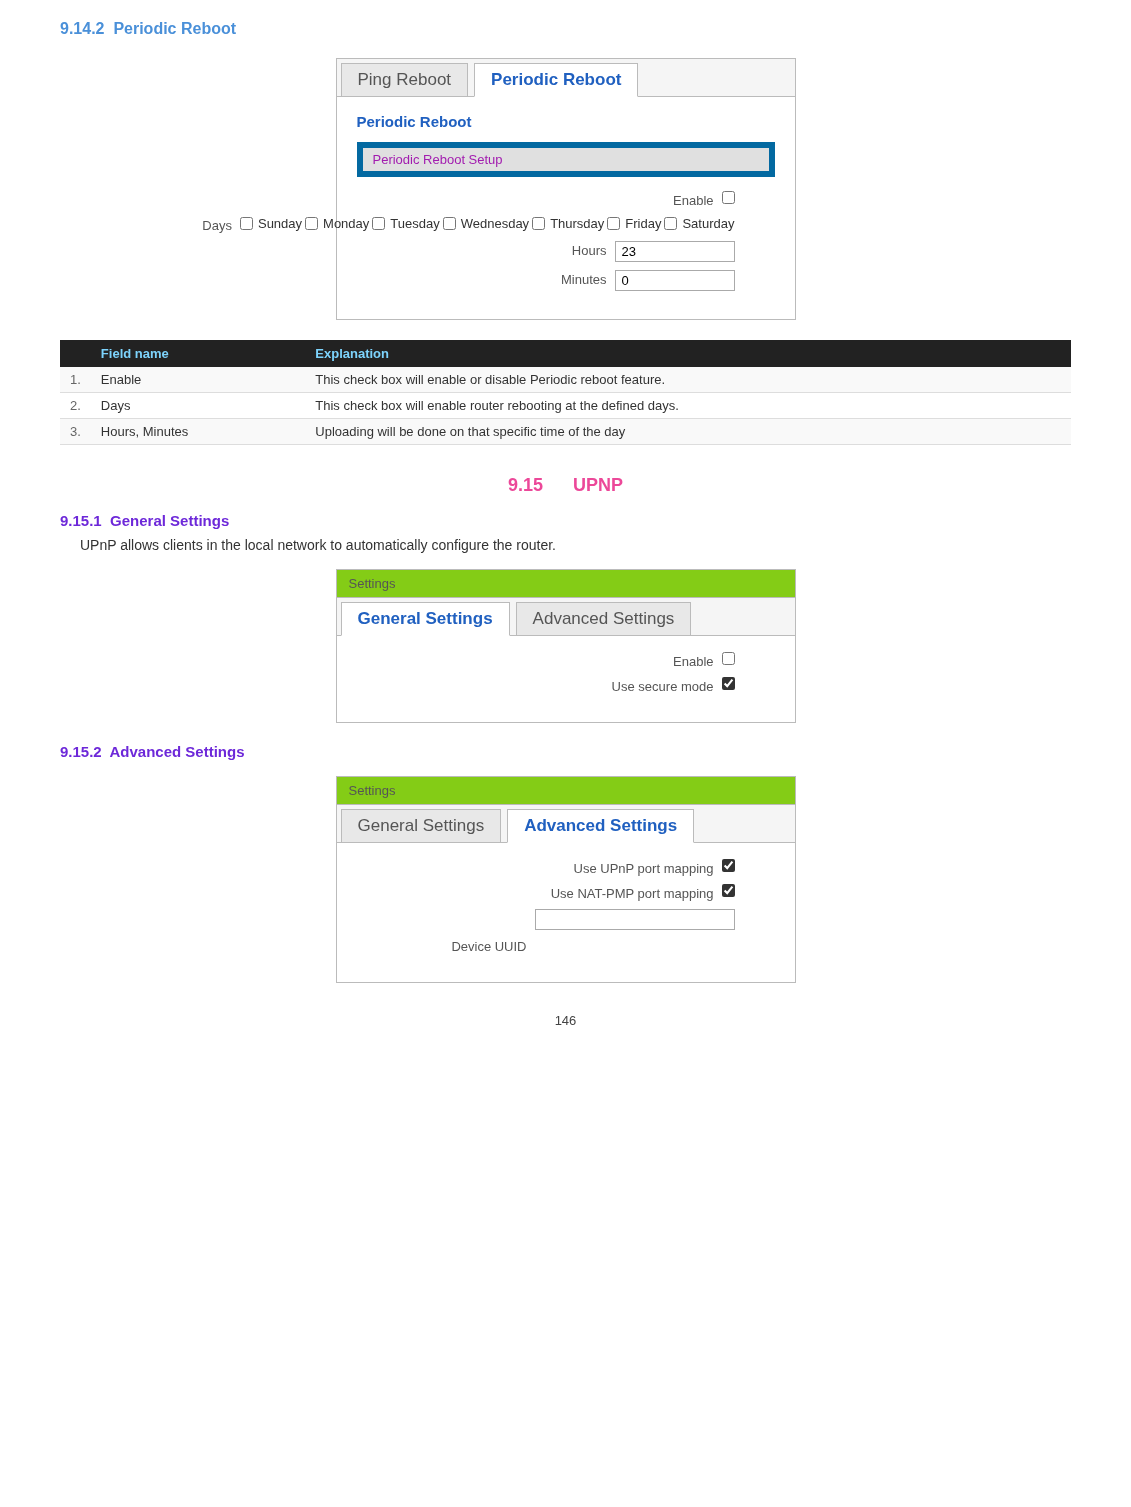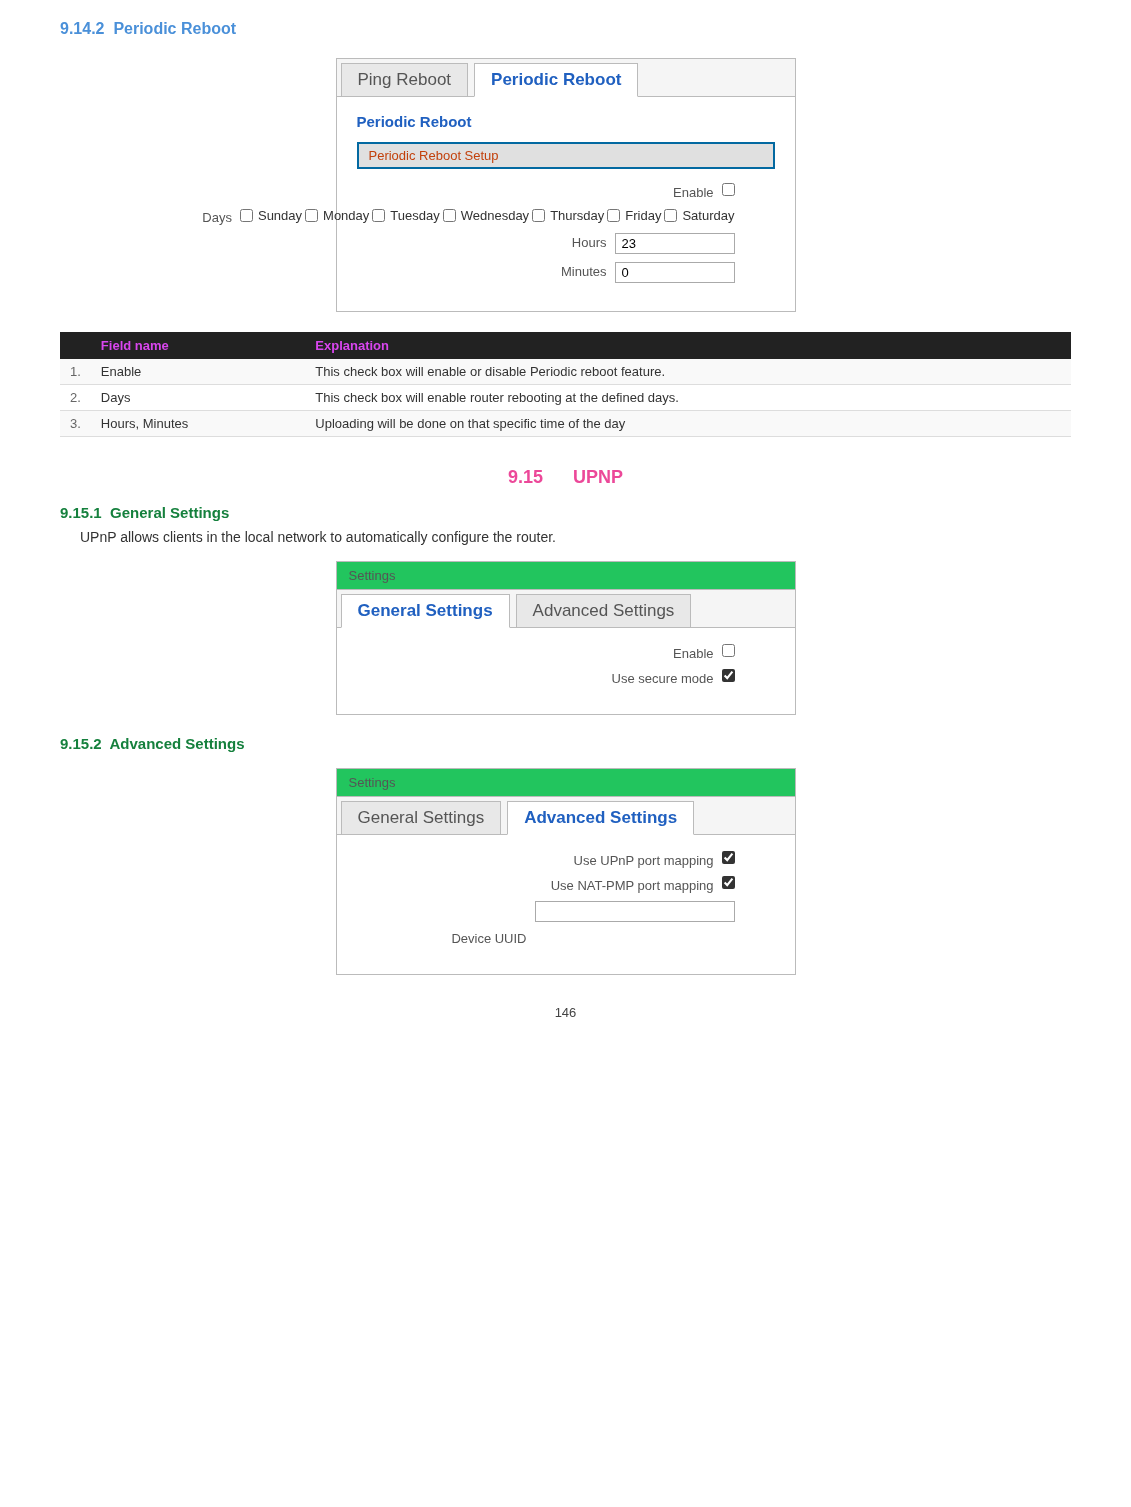--- a/index.html
+++ b/index.html
@@ -16,21 +16,21 @@
     
     .section-heading-main {
       font-size: 16px;
       font-weight: bold;
       color: #4a90d9;
       margin-bottom: 20px;
     }
     .section-heading-sub {
       font-size: 15px;
       font-weight: bold;
-      color: #15803d;
+      color: #6d28d9;
       margin-bottom: 8px;
     }
     .chapter-heading {
       text-align: center;
       font-size: 18px;
       font-weight: bold;
       margin: 30px 0 16px 0;
       color: #ec4899;
     }
 
@@ -40,21 +40,21 @@
       justify-content: center;
       margin: 16px 0 20px 0;
     }
     .panel {
       border: 1px solid #bbb;
       background: #fff;
       width: 460px;
       padding: 0;
     }
     .panel-title-bar {
-      background: #22c55e;
+      background: #84cc16;
       border-bottom: 1px solid #bbb;
       padding: 6px 12px;
       font-size: 13px;
       color: #555;
     }
     .tab-row {
       display: flex;
       border-bottom: 1px solid #bbb;
       background: #f5f5f5;
     }
@@ -87,23 +87,23 @@
     .panel-inner-title {
       font-size: 15px;
       font-weight: bold;
       color: #2060c0;
       margin-bottom: 12px;
     }
     .panel-section-label {
       background: #e0e0e0;
       padding: 4px 10px;
       font-size: 13px;
-      color: #c2410c;
+      color: #a21caf;
       margin-bottom: 14px;
-      border: 2px solid #0369a1;
+      border: 6px solid #0369a1;
     }
 
     
     .form-row {
       display: flex;
       align-items: flex-start;
       margin-bottom: 8px;
       justify-content: flex-end;
       padding-right: 40px;
     }
@@ -147,21 +147,21 @@
 
     
     .explanation-table {
       width: 100%;
       border-collapse: collapse;
       margin: 16px 0 24px 0;
       font-size: 13px;
     }
     .explanation-table th {
       background: #222;
-      color: #d946ef;
+      color: #7dd3fc;
       padding: 6px 10px;
       text-align: left;
     }
     .explanation-table td {
       padding: 5px 10px;
       border-bottom: 1px solid #ddd;
     }
     .explanation-table tr:nth-child(odd) td {
       background: #f9f9f9;
     }

